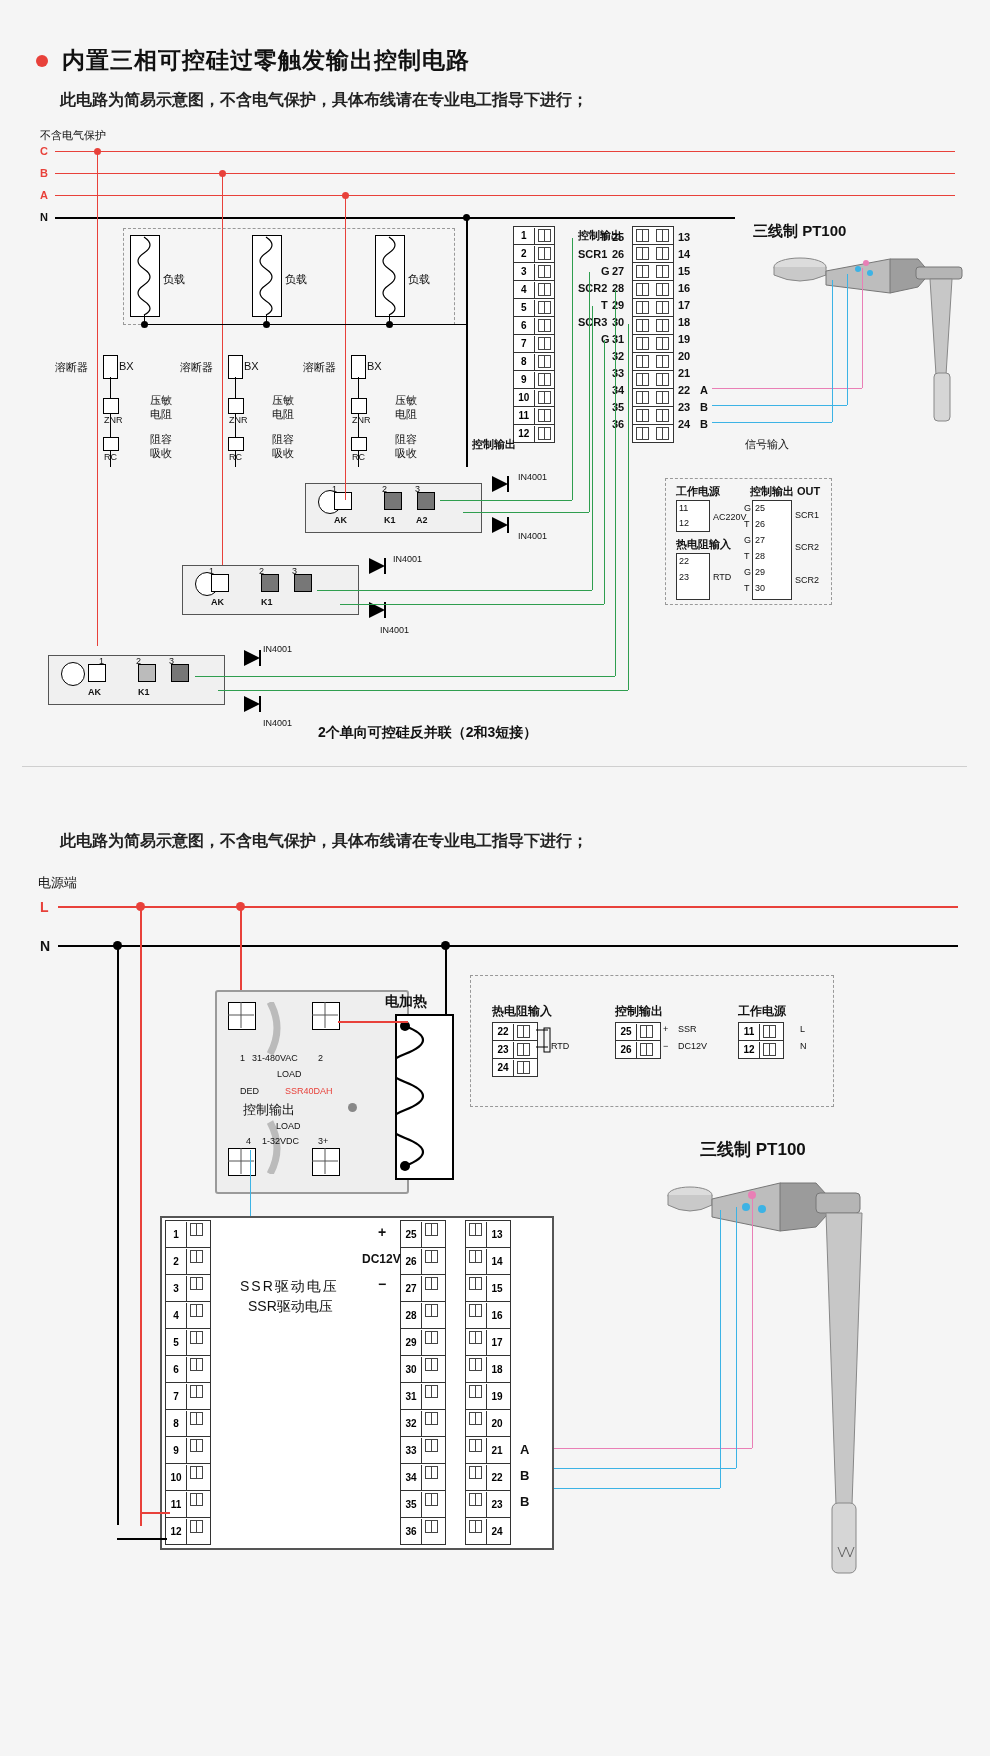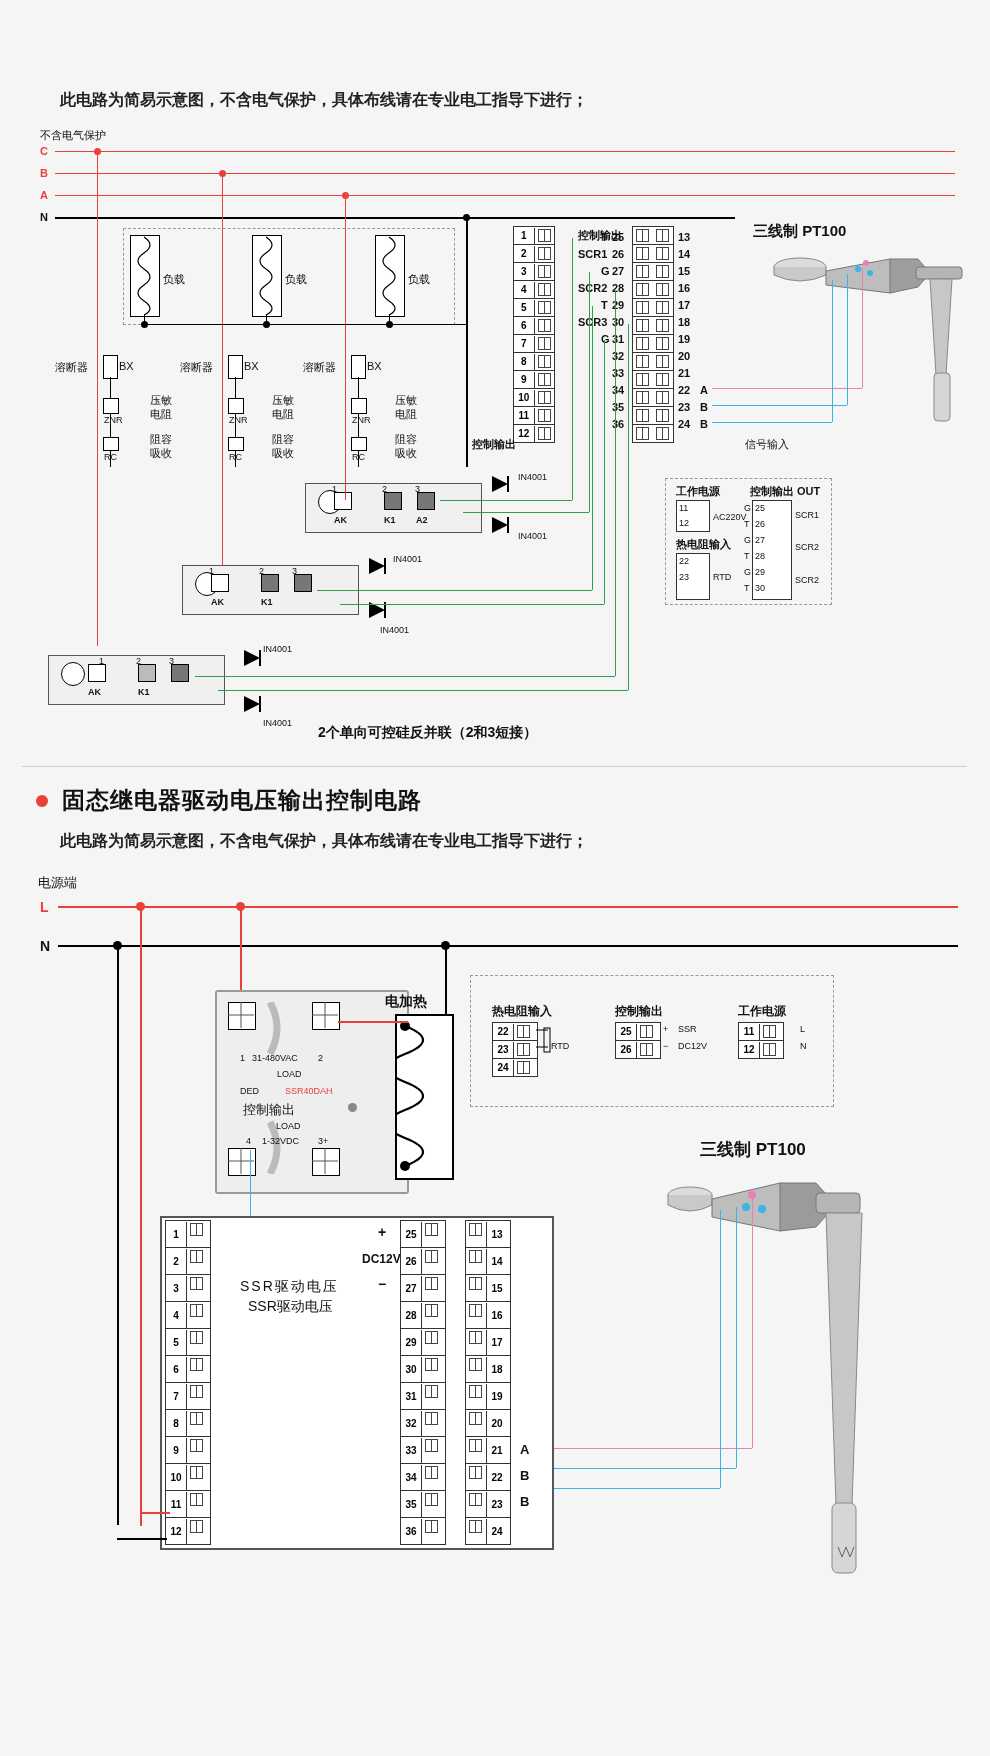--- a/index.html
+++ b/index.html
@@ -38,20 +38,24 @@
   .heater{position:absolute;border:2px solid #000;background:#fff;}
   .footnote{position:absolute;font-size:14px;font-weight:bold;color:#111;}
   .minibox{position:absolute;border:1px solid #333;background:#fff;}
   .tinynum{font-size:9px;}
 </style>
 </head>
 <body>
 
 <div class="page">
 
+  <div class="sec-title" style="left:36px;top:45px;">
+    <span class="bullet"></span>
+    <span class="txt">内置三相可控硅过零触发输出控制电路</span>
+  </div>
   <div class="sec-sub" style="left:60px;top:90px;">此电路为简易示意图，不含电气保护，具体布线请在专业电工指导下进行；</div>
 
   <div class="lbl" style="left:40px;top:128px;">不含电气保护</div>
 
   <div class="lbl red" style="left:40px;top:145px;">C</div>
   <div class="lbl red" style="left:40px;top:167px;">B</div>
   <div class="lbl red" style="left:40px;top:189px;">A</div>
   <div class="lbl b" style="left:40px;top:211px;">N</div>
 
   <div class="wire wh red" style="left:55px;top:151px;width:900px;"></div>
@@ -410,24 +414,20 @@
   <div class="wire wv red" style="left:345px;top:475px;height:25px;"></div>
   <div class="wire wh red" style="left:345px;top:475px;width:0;"></div>
   <div class="wire wh red" style="left:222px;top:593px;width:0;"></div>
   <div class="wire wh red" style="left:97px;top:646px;width:0;"></div>
   <div class="wire wh red" style="left:97px;top:646px;width:0px;"></div>
 
   <div class="footnote" style="left:318px;top:724px;">2个单向可控硅反并联（2和3短接）</div>
 
   <div class="hr" style="left:22px;top:766px;width:945px;"></div>
 
-  <div class="sec-title" style="left:36px;top:785px;">
-    <span class="bullet"></span>
-    <span class="txt">固态继电器驱动电压输出控制电路</span>
-  </div>
   <div class="sec-sub" style="left:60px;top:831px;">此电路为简易示意图，不含电气保护，具体布线请在专业电工指导下进行；</div>
 
   <div class="lbl" style="left:38px;top:874px;font-size:13px;">电源端</div>
   <div class="lbl red" style="left:40px;top:899px;font-size:14px;">L</div>
   <div class="lbl b" style="left:40px;top:938px;font-size:14px;">N</div>
 
   <div class="wire wh red" style="left:58px;top:906px;width:900px;border-top-width:2px;"></div>
   <div class="wire wh" style="left:58px;top:945px;width:900px;border-top-width:2px;"></div>
 
   <div class="dot" style="left:136px;top:902px;width:9px;height:9px;"></div>

